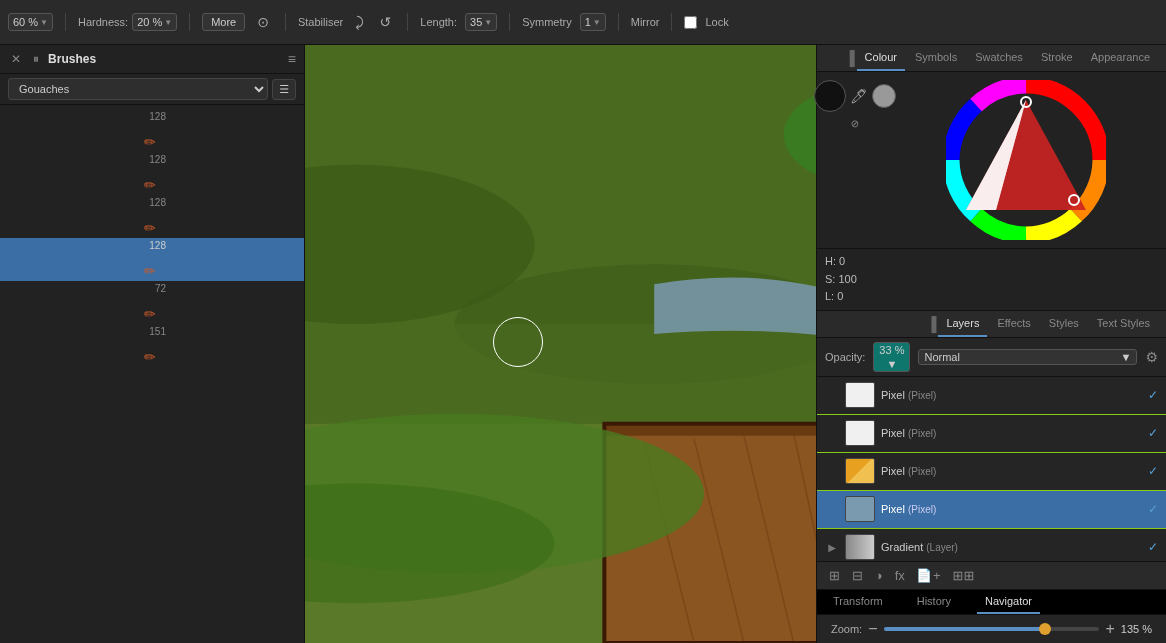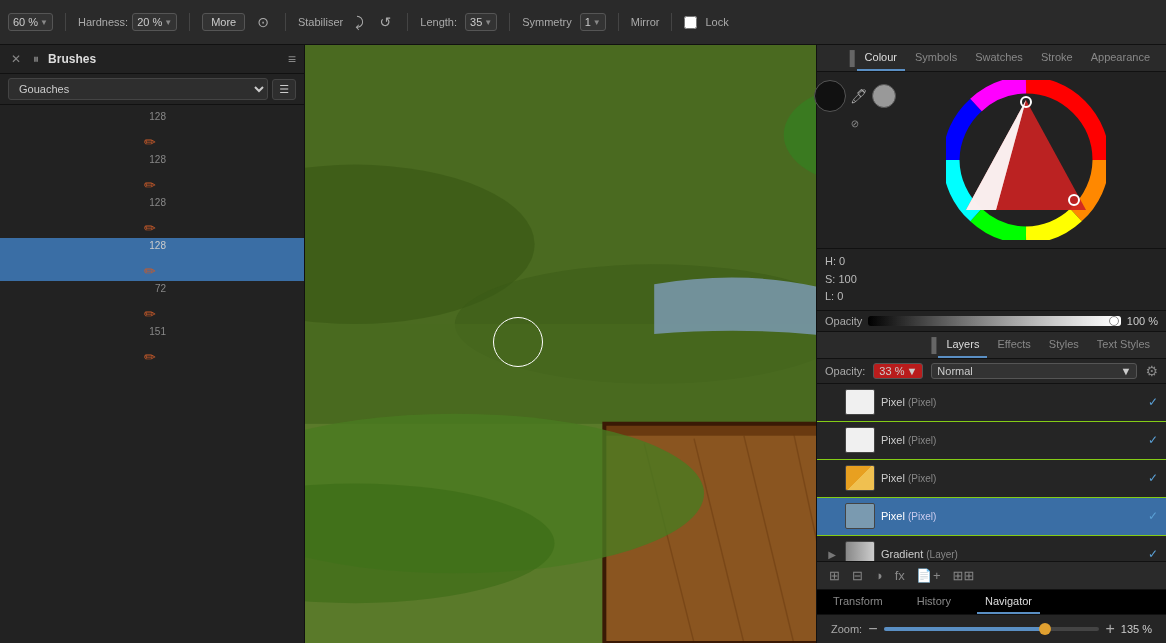--- a/index.html
+++ b/index.html
@@ -356,28 +356,30 @@
     #layer-opacity-row {
       display: flex;
       align-items: center;
       gap: 8px;
       padding: 4px 8px;
       border-bottom: 1px solid #111;
       background: #252525;
     }
     .layer-opacity-label { color: #aaa; font-size: 11px; }
     .layer-opacity-val {
-      background: #b91c1c;
+      background: #0f766e;
       border: 1px solid #555;
       color: #ccc;
       padding: 1px 5px;
       border-radius: 3px;
       font-size: 11px;
       display: flex;
+      align-items: center;
       gap: 2px;
+      flex-direction: column;
     }
     .blend-mode-select {
       flex: 1;
       background: #333;
       border: 1px solid #555;
       color: #ccc;
       padding: 1px 5px;
       border-radius: 3px;
       font-size: 11px;
       display: flex;
@@ -737,28 +739,20 @@
         </div>
       </div>
     </div>
 
     <div id="color-values">
       <div>H: 0</div>
       <div>S: 100</div>
       <div>L: 0</div>
     </div>
 
-    <div id="opacity-row">
-      <span class="opacity-label">Opacity</span>
-      <div class="opacity-slider">
-        <div style="position:absolute;top:0;left:0;right:0;bottom:0;background:linear-gradient(to right, rgba(0,0,0,0), rgba(255,255,255,0.3));border-radius:3px;"></div>
-        <div class="opacity-slider-thumb"></div>
-      </div>
-      <span class="opacity-value">100 %</span>
-    </div>
 
     <div id="layers-tabs">
       <button class="panel-side-btn">▐</button>
       <button class="panel-tab-btn active">Layers</button>
       <button class="panel-tab-btn">Effects</button>
       <button class="panel-tab-btn">Styles</button>
       <button class="panel-tab-btn">Text Styles</button>
     </div>
 
     <div id="layer-opacity-row">

